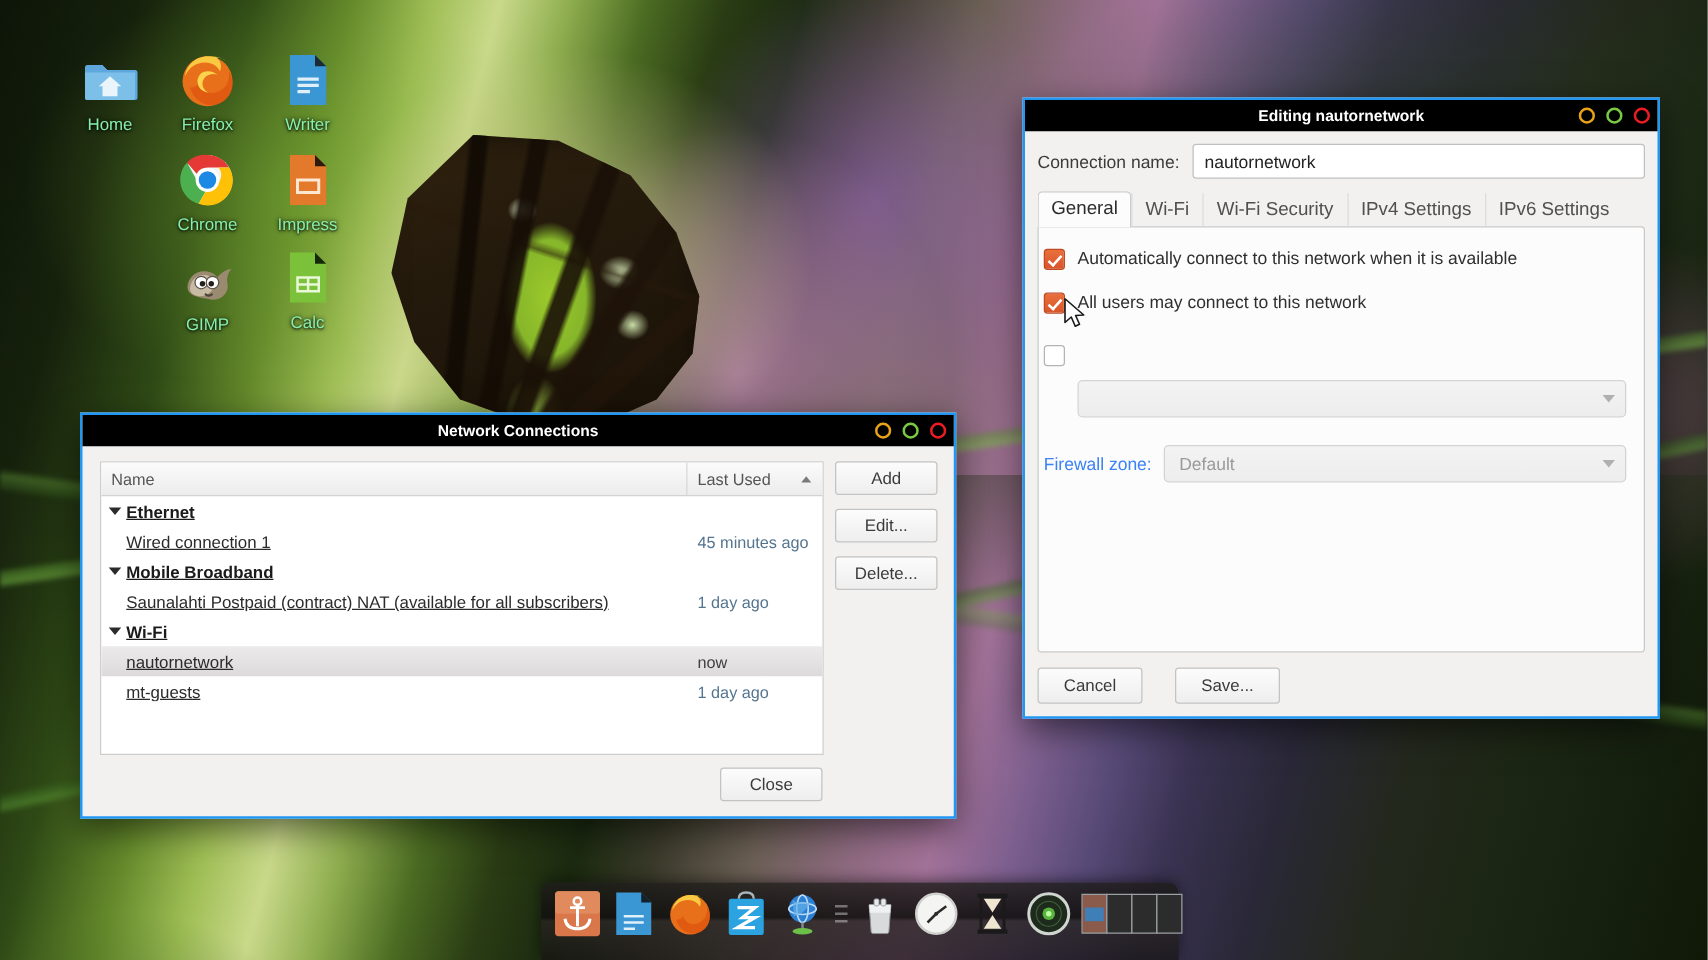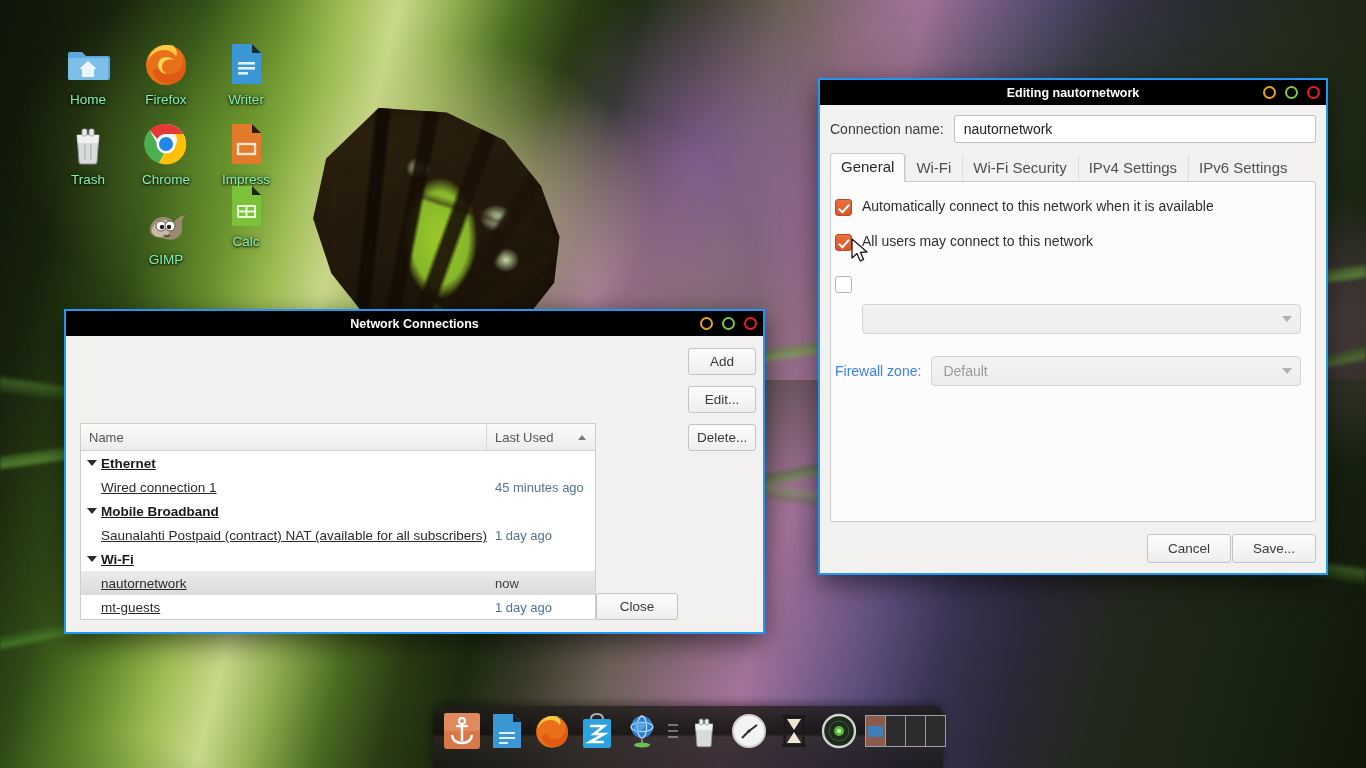--- a/index.html
+++ b/index.html
@@ -159,23 +159,23 @@
     border-radius: 50%;
     border: 2.2px solid #888;
     background: transparent;
     cursor: pointer;
   }
   .tb-min { border-color: #e8a317; }
   .tb-max { border-color: #7ac943; }
   .tb-close { border-color: #ed1c24; }
 
   
-  #win-nc { left: 64px; top: 309px; width: 701px; height: 325px; }
+  #win-nc { left: 64px; top: 330px; width: 701px; height: 325px; }
   #nc-body { padding: 12px 13px 12px 14px; display: flex; gap: 9px; height: calc(100% - 25px); }
-  #nc-left { flex: 1; display: flex; flex-direction: row; align-items: flex-end; }
+  #nc-left { flex: 1; display: flex; flex-direction: column; }
   .tree {
     background: #ffffff;
     border: 1px solid #cdcdcd;
     flex: 1;
     overflow: hidden;
     display: flex; flex-direction: column;
   }
   .tree-head {
     display: flex;
     background: linear-gradient(180deg,#fbfbfb 0%,#ececec 100%);
@@ -308,21 +308,21 @@
   .combo .carrow {
     width: 0; height: 0;
     border-left: 5.5px solid transparent;
     border-right: 5.5px solid transparent;
     border-top: 6.5px solid #b0b0b0;
   }
   #vpn-combo { margin: 0 0 22px 27px; }
   .fz-row { display: flex; align-items: center; gap: 10px; }
   .fz-row label { font-size: 14px; color: #3b82f6; white-space: nowrap; }
   .fz-row .combo { flex: 1; }
-  #ed-footer { display: flex; justify-content: flex-end; gap: 1px; padding-top: 12px; }
+  #ed-footer { display: flex; justify-content: flex-start; gap: 26px; padding-top: 12px; }
   #ed-footer .gbtn { min-width: 84px; padding: 6px 12px; }
 
   
   #dock {
     position: absolute;
     left: 433px; bottom: 0;
     width: 510px; height: 62px;
     background: linear-gradient(180deg, rgba(30,28,26,0.80) 0%, rgba(18,16,15,0.90) 45%, rgba(40,36,34,0.82) 50%, rgba(22,20,19,0.72) 100%);
     border-radius: 9px 9px 0 0;
     display: flex;
@@ -381,33 +381,20 @@
         <path d="M10 4 h20 l9 9 v31 H10z" fill="#3a97d4"></path>
         <path d="M30 4 l9 9 h-9z" fill="#1b2a33"></path>
         <rect x="16" y="22" width="17" height="2.6" fill="#dff0fb"></rect>
         <rect x="16" y="27" width="17" height="2.6" fill="#dff0fb"></rect>
         <rect x="16" y="32" width="10" height="2.6" fill="#dff0fb"></rect>
       </svg>
     </div>
     <div class="dlabel">Writer</div>
   </div>
 
-  <div class="dicon" style="left:42px; top:120px;">
-    <div class="glyphbox">
-      <svg width="48" height="48" viewBox="0 0 48 48">
-        <path d="M13 15 h22 l-2 27 a2 2 0 0 1 -2 2 H17 a2 2 0 0 1 -2 -2z" fill="#d8dadb" stroke="#8c9093" stroke-width="1"></path>
-        <path d="M13 15 h22 l-0.6 8 H13.6z" fill="#eef0f1"></path>
-        <rect x="18" y="9" width="5" height="7" rx="1.6" fill="#e6e8e9" stroke="#9aa0a3" stroke-width="0.9"></rect>
-        <rect x="25" y="9" width="5" height="7" rx="1.6" fill="#e6e8e9" stroke="#9aa0a3" stroke-width="0.9"></rect>
-        <rect x="20" y="24" width="1.6" height="16" fill="#b4b9bc"></rect>
-        <rect x="26" y="24" width="1.6" height="16" fill="#b4b9bc"></rect>
-      </svg>
-    </div>
-    <div class="dlabel">Trash</div>
-  </div>
 
   <div class="dicon" style="left:120px; top:120px;">
     <div class="glyphbox">
       <svg width="48" height="48" viewBox="0 0 48 48">
         <circle cx="24" cy="24" r="20" fill="#f4f4f4"></circle>
         <path d="M24 4a20 20 0 0 1 17.3 10H24a10 10 0 0 0-8.7 5L7.6 10A20 20 0 0 1 24 4z" fill="#e53935"></path>
         <path d="M7.6 10l7.7 14a10 10 0 0 0 9 6l-7.4 13A20 20 0 0 1 7.6 10z" fill="#4caf50"></path>
         <path d="M41.3 14A20 20 0 0 1 16.9 43l7.5-13a10 10 0 0 0 8.5-16z" fill="#ffc107"></path>
         <circle cx="24" cy="24" r="9.5" fill="#ffffff"></circle>
         <circle cx="24" cy="24" r="7" fill="#1e88e5"></circle>
@@ -435,21 +422,21 @@
         <circle cx="19" cy="26" r="5" fill="#ffffff" stroke="#5a5248" stroke-width="1"></circle>
         <circle cx="28" cy="26" r="5" fill="#ffffff" stroke="#5a5248" stroke-width="1"></circle>
         <circle cx="20" cy="27" r="2.2" fill="#241f1a"></circle>
         <circle cx="27" cy="27" r="2.2" fill="#241f1a"></circle>
         <path d="M22 35 q3 3 6 0" stroke="#4a4238" stroke-width="1.6" fill="none"></path>
       </svg>
     </div>
     <div class="dlabel">GIMP</div>
   </div>
 
-  <div class="dicon" style="left:200px; top:182px;">
+  <div class="dicon" style="left:200px; top:198px;">
     <div class="glyphbox">
       <svg width="48" height="48" viewBox="0 0 48 48">
         <path d="M10 4 h20 l9 9 v31 H10z" fill="#7cc13a"></path>
         <path d="M30 4 l9 9 h-9z" fill="#17280a"></path>
         <rect x="16" y="24" width="17" height="11" fill="none" stroke="#e9f8d8" stroke-width="2"></rect>
         <line x1="24.5" y1="24" x2="24.5" y2="35" stroke="#e9f8d8" stroke-width="2"></line>
         <line x1="16" y1="29.5" x2="33" y2="29.5" stroke="#e9f8d8" stroke-width="2"></line>
       </svg>
     </div>
     <div class="dlabel">Calc</div>

